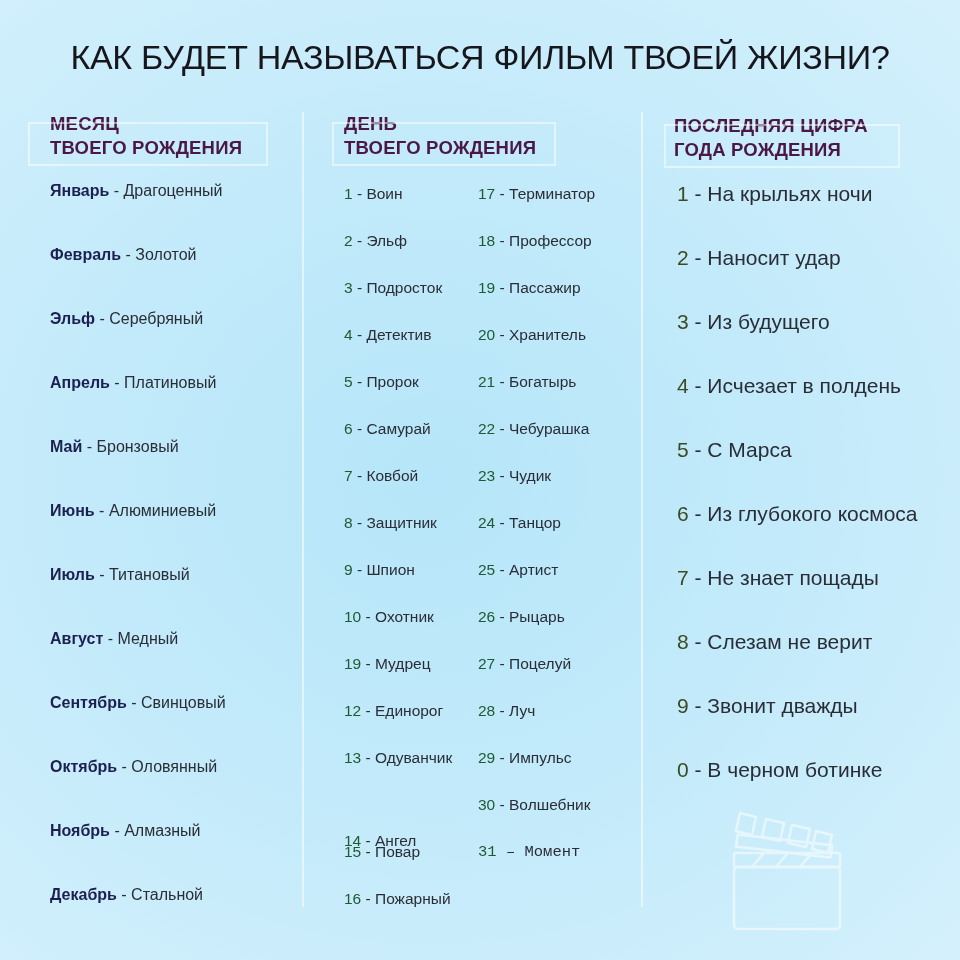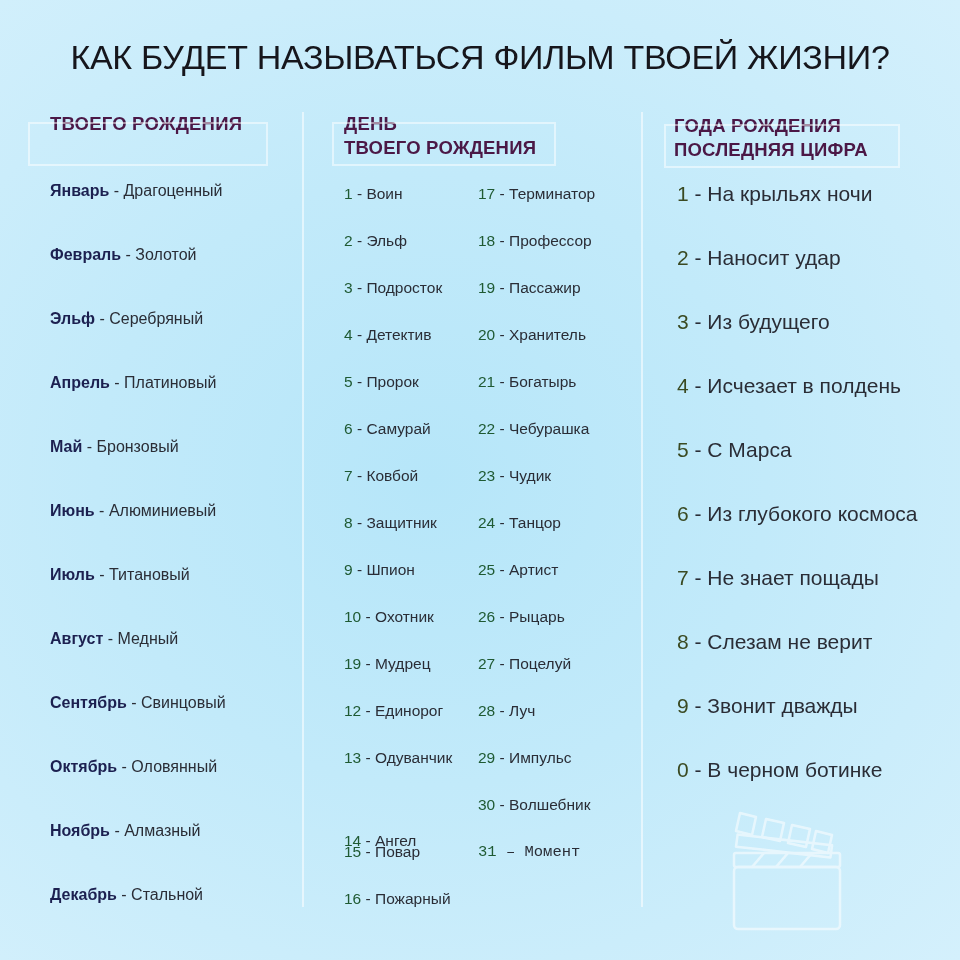--- a/index.html
+++ b/index.html
@@ -46,31 +46,32 @@
 </head>
 <body>
 
 <div class="title">КАК БУДЕТ НАЗЫВАТЬСЯ ФИЛЬМ ТВОЕЙ ЖИЗНИ?</div>
 
 <div class="divider" style="left:302px; top:112px; height:795px;"></div>
 <div class="divider" style="left:641px; top:112px; height:795px;"></div>
 
 <div class="hdr" style="left:50px; top:112px;">
   <div class="frame" style="left:-22px; top:10px; width:240px; height:44px;"></div>
+  <div>МЕСЯЦ</div>
   <div>ТВОЕГО РОЖДЕНИЯ</div>
 </div>
 <div class="hdr" style="left:344px; top:112px;">
   <div class="frame" style="left:-12px; top:10px; width:224px; height:44px;"></div>
   <div>ДЕНЬ</div>
   <div>ТВОЕГО РОЖДЕНИЯ</div>
 </div>
 <div class="hdr" style="left:674px; top:114px;">
   <div class="frame" style="left:-10px; top:10px; width:236px; height:44px;"></div>
+  <div>ПОСЛЕДНЯЯ ЦИФРА</div>
   <div>ГОДА РОЖДЕНИЯ</div>
-  <div>ПОСЛЕДНЯЯ ЦИФРА</div>
 </div>
 
 <div id="month-list">
     <div class="row month" style="left: 50px; top: 182px;"><span class="m-name">Январь</span><span style="white-space: pre;"> - </span><span>Драгоценный</span></div>
     <div class="row month" style="left: 50px; top: 246px;"><span class="m-name">Февраль</span><span style="white-space: pre;"> - </span><span>Золотой</span></div>
     <div class="row month" style="left: 50px; top: 310px;"><span class="m-name">Эльф</span><span style="white-space: pre;"> - </span><span>Серебряный</span></div>
     <div class="row month" style="left: 50px; top: 374px;"><span class="m-name">Апрель</span><span style="white-space: pre;"> - </span><span>Платиновый</span></div>
     <div class="row month" style="left: 50px; top: 438px;"><span class="m-name">Май</span><span style="white-space: pre;"> - </span><span>Бронзовый</span></div>
     <div class="row month" style="left: 50px; top: 502px;"><span class="m-name">Июнь</span><span style="white-space: pre;"> - </span><span>Алюминиевый</span></div>
     <div class="row month" style="left: 50px; top: 566px;"><span class="m-name">Июль</span><span style="white-space: pre;"> - </span><span>Титановый</span></div>

